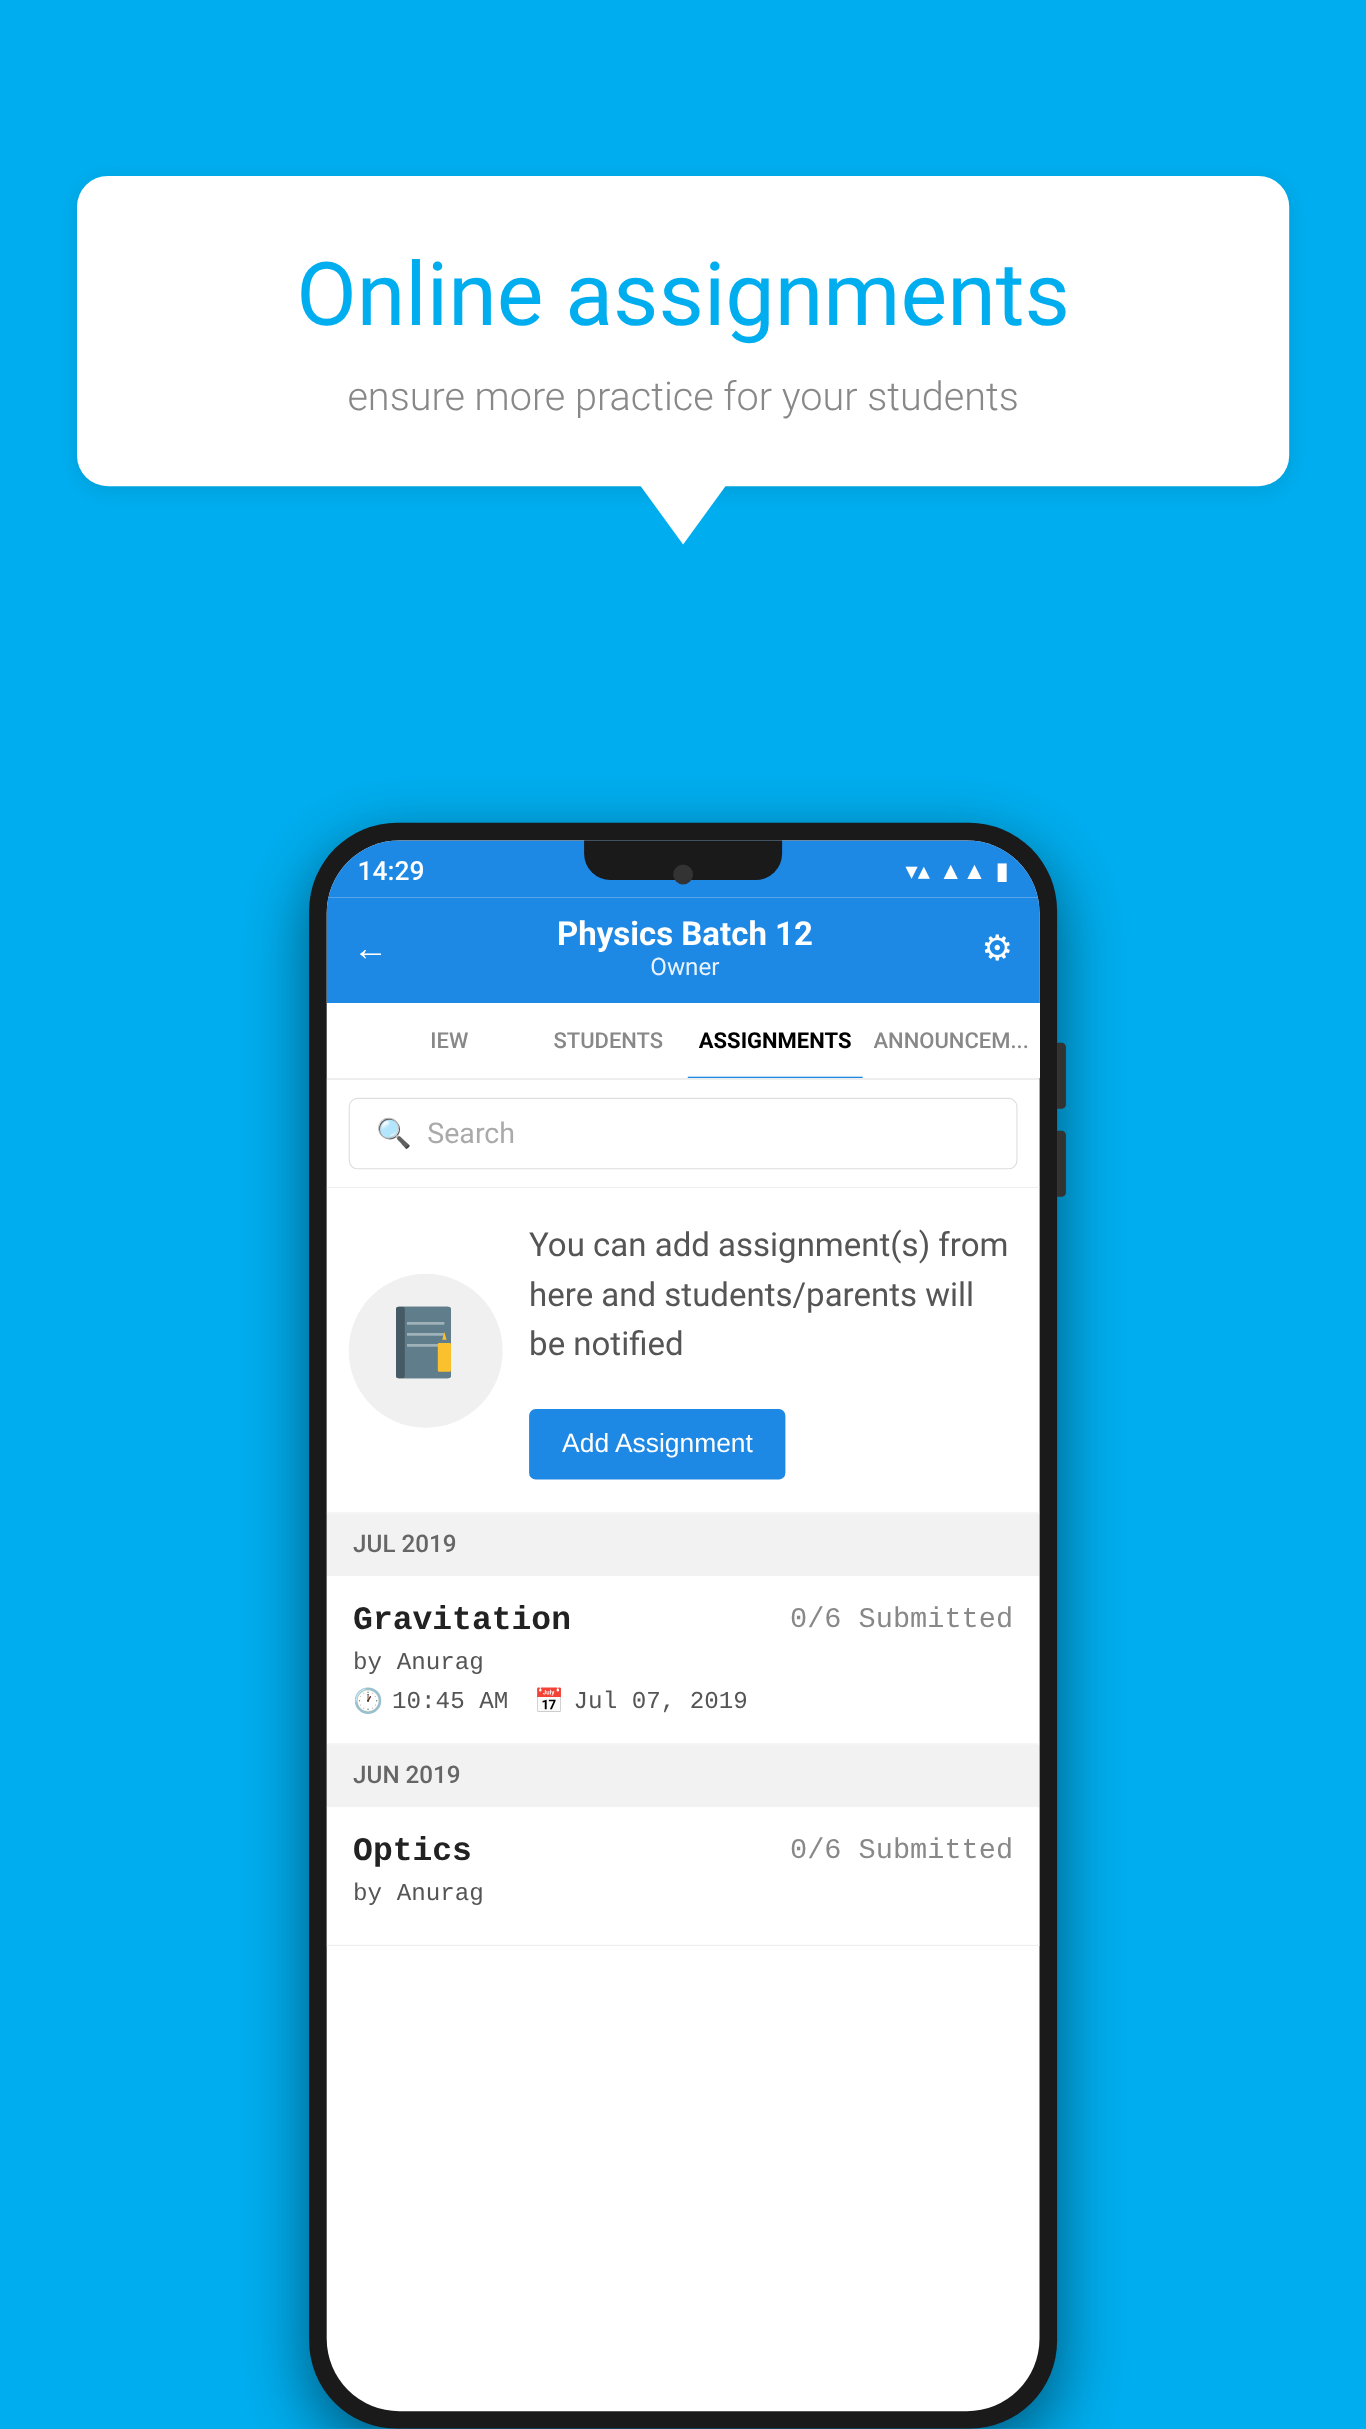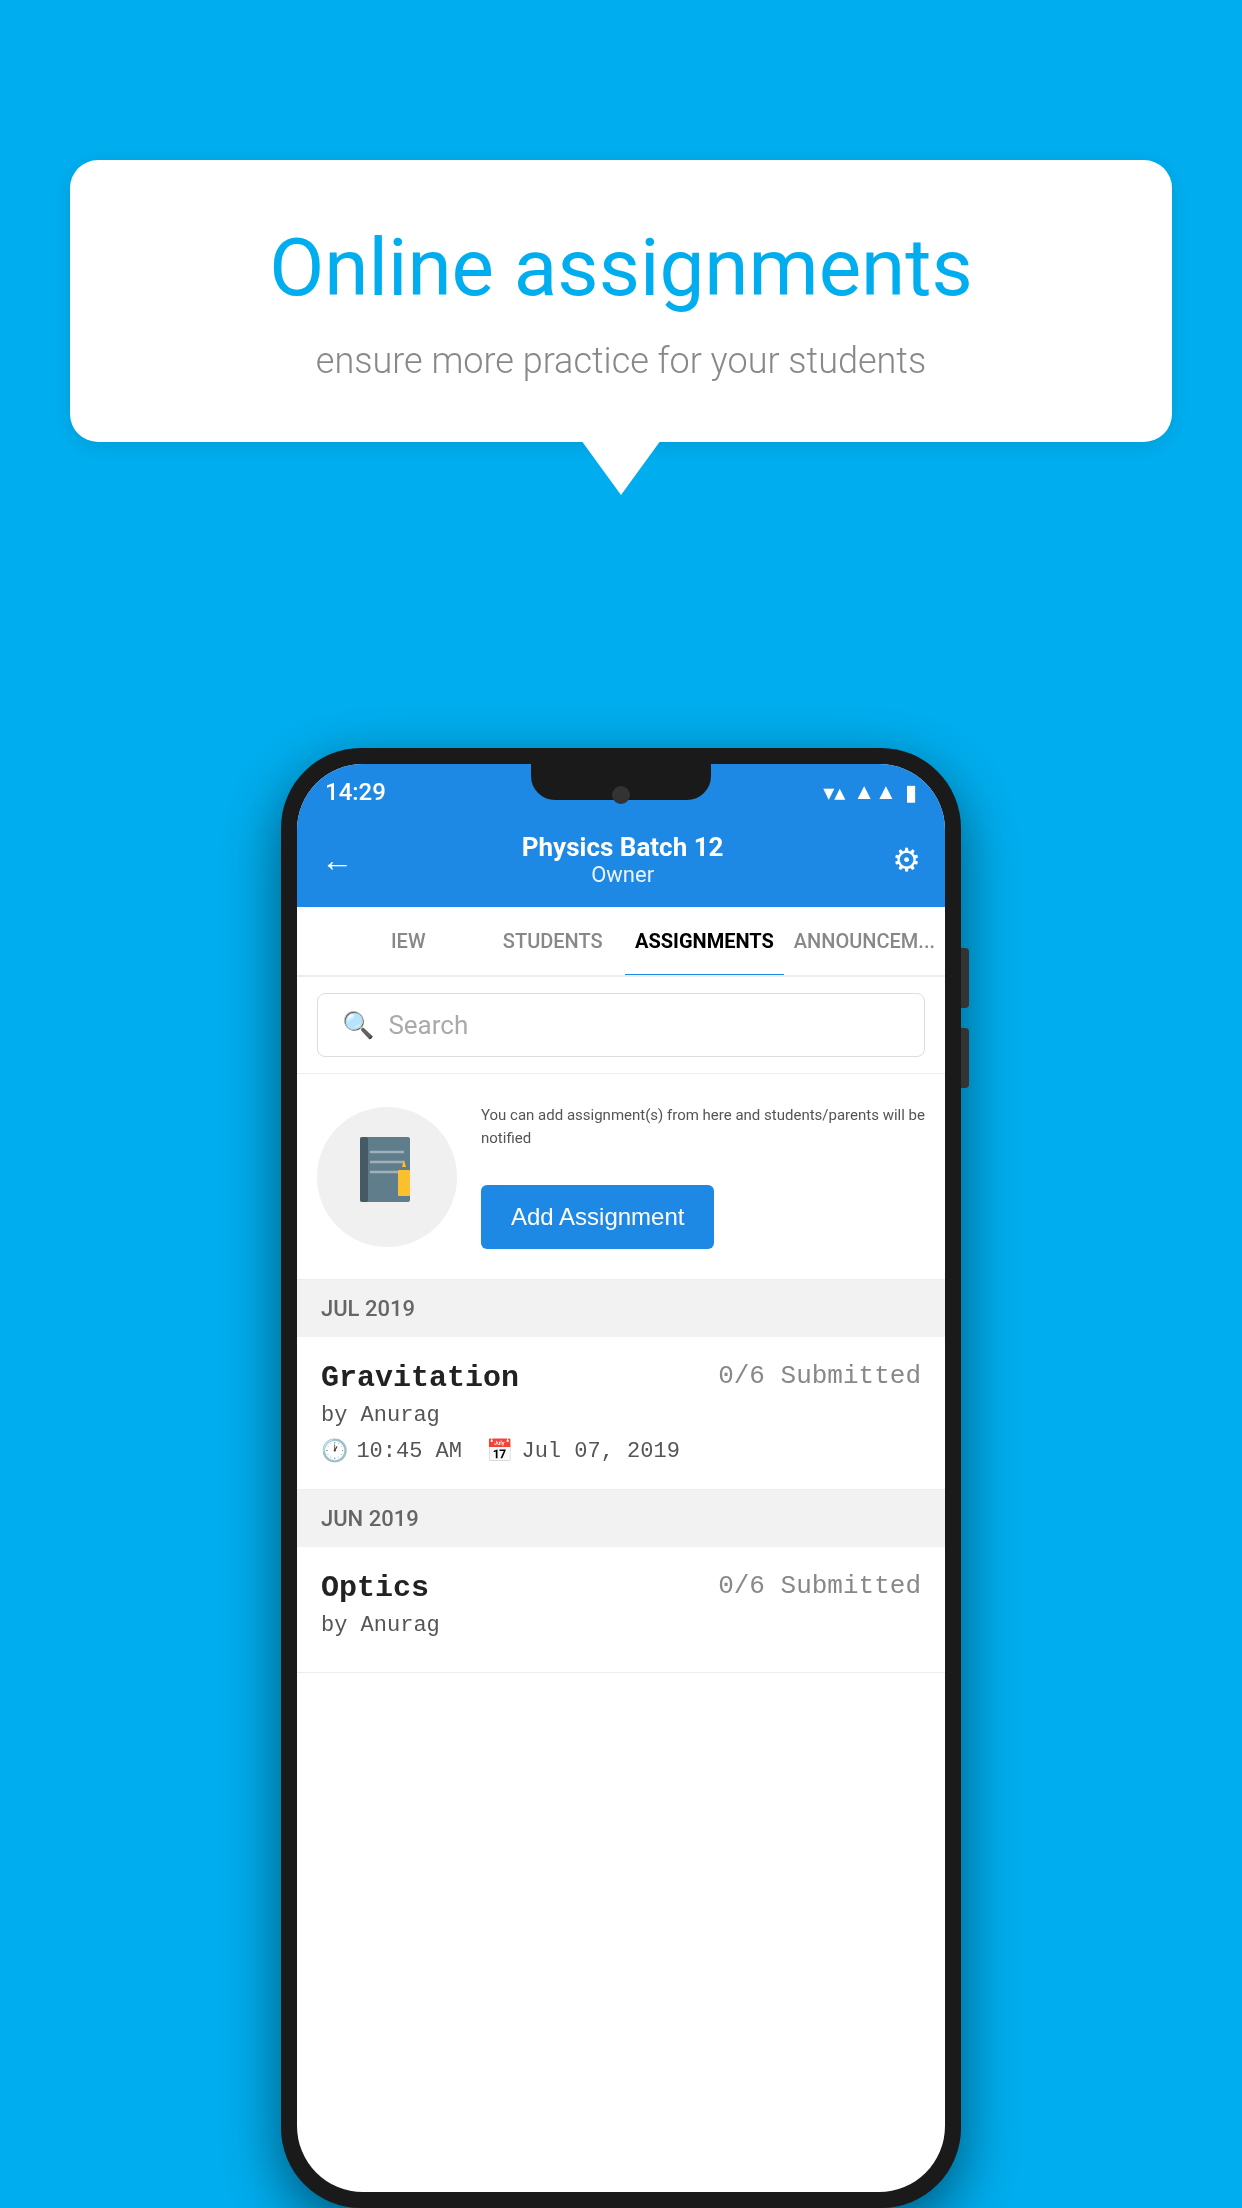--- a/index.html
+++ b/index.html
@@ -145,21 +145,21 @@
       font-size: 32px;
       cursor: pointer;
     }
 
     .header-center {
       text-align: center;
     }
 
     .header-title {
       color: white;
-      font-size: 26px;
+      font-size: 30px;
       font-weight: 700;
     }
 
     .header-subtitle {
       color: rgba(255,255,255,0.9);
       font-size: 22px;
     }
 
     .header-settings {
       color: white;
@@ -255,21 +255,21 @@
     .notebook-icon {
       font-size: 60px;
     }
 
     .prompt-content {
       flex: 1;
     }
 
     .prompt-text {
       color: #555;
-      font-size: 15px;
+      font-size: 30px;
       line-height: 1.5;
       margin-bottom: 36px;
     }
 
     .add-assignment-btn {
       background: #1E88E5;
       color: white;
       border: none;
       border-radius: 6px;
       padding: 18px 30px;

